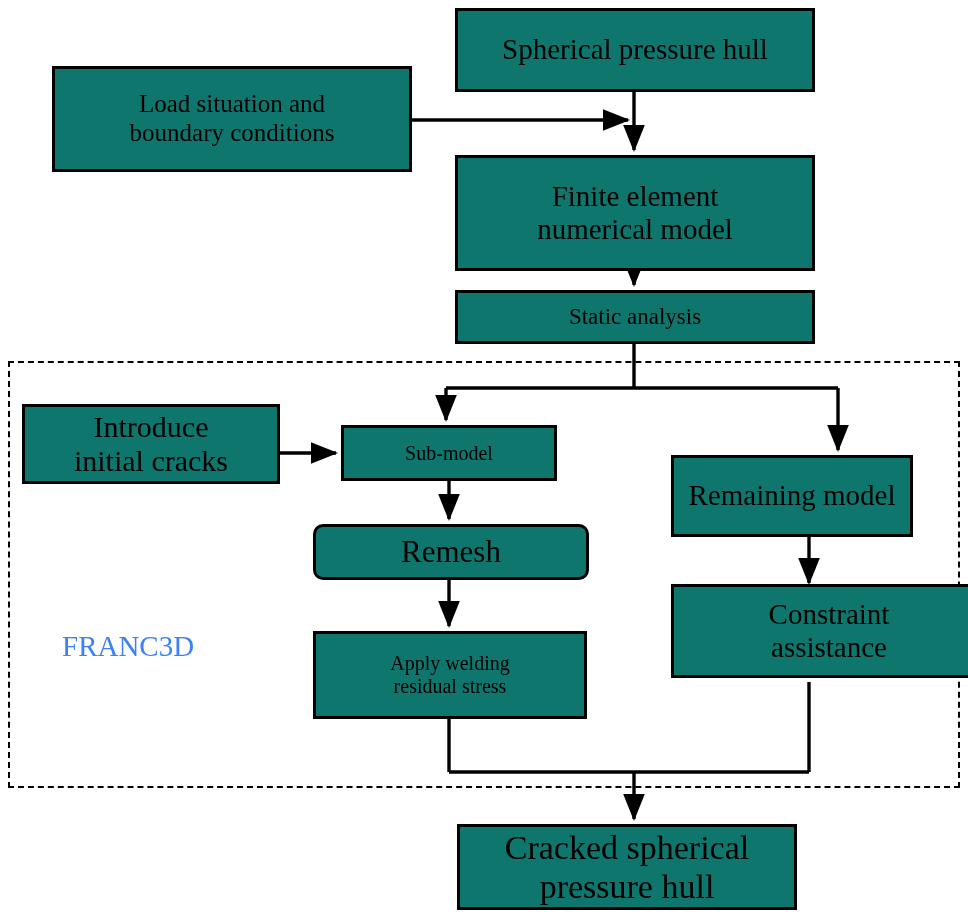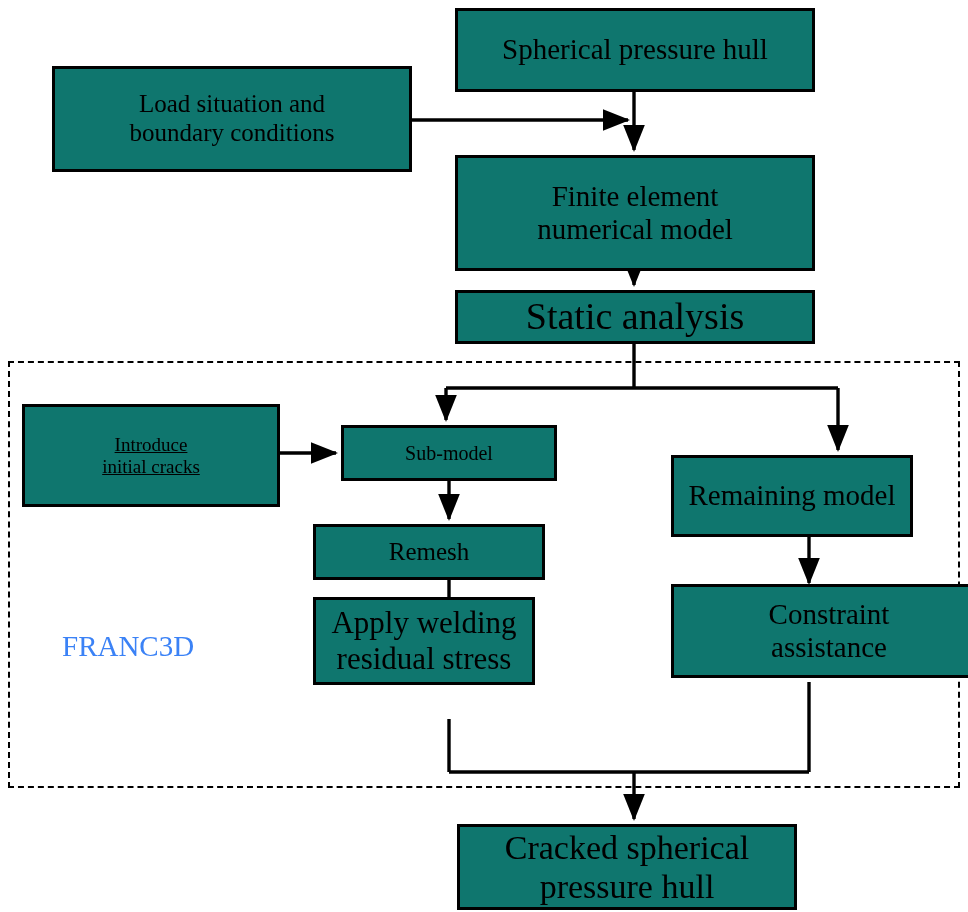--- a/index.html
+++ b/index.html
@@ -92,26 +92,26 @@
       <line x1="449" y1="772" x2="809" y2="772"></line>
       <line x1="634" y1="772" x2="634" y2="819" marker-end="url(#arrow)"></line>
     </g>
   </svg>
 
   <div class="node" style="left: 455px; top: 8px; width: 360px; height: 84px; font-size: 29px;">Spherical pressure hull</div>
   <div class="node" style="left: 52px; top: 66px; width: 360px; height: 106px; font-size: 25px;">Load situation and
 boundary conditions</div>
   <div class="node" style="left: 455px; top: 155px; width: 360px; height: 116px; font-size: 29px;">Finite element
 numerical model</div>
-  <div class="node" style="left: 455px; top: 290px; width: 360px; height: 54px; font-size: 38px;">Static analysis</div>
-  <div class="node" style="left: 22px; top: 404px; width: 258px; height: 103px; font-size: 19px; text-decoration: underline;">Introduce
+  <div class="node" style="left: 455px; top: 290px; width: 360px; height: 54px; font-size: 23px;">Static analysis</div>
+  <div class="node" style="left: 22px; top: 404px; width: 258px; height: 80px; font-size: 30px;">Introduce
 initial cracks</div>
   <div class="node" style="left: 341px; top: 425px; width: 216px; height: 56px; font-size: 20px;">Sub-model</div>
   <div class="node" style="left: 671px; top: 455px; width: 242px; height: 82px; font-size: 29px;">Remaining model</div>
-  <div class="node" style="left: 313px; top: 524px; width: 232px; height: 56px; font-size: 25px;">Remesh</div>
+  <div class="node" style="left: 313px; top: 524px; width: 276px; height: 56px; font-size: 31px; border-radius: 10px;">Remesh</div>
   <div class="node" style="left: 671px; top: 584px; width: 316px; height: 94px; font-size: 29px;">Constraint
 assistance</div>
-  <div class="node" style="left: 313px; top: 597px; width: 222px; height: 88px; font-size: 31px;">Apply welding
+  <div class="node" style="left: 313px; top: 631px; width: 274px; height: 88px; font-size: 20px;">Apply welding
 residual stress</div>
   <div class="node" style="left: 457px; top: 824px; width: 340px; height: 86px; font-size: 34px;">Cracked spherical
 pressure hull</div>
 
 </div>
 
 </body></html>

